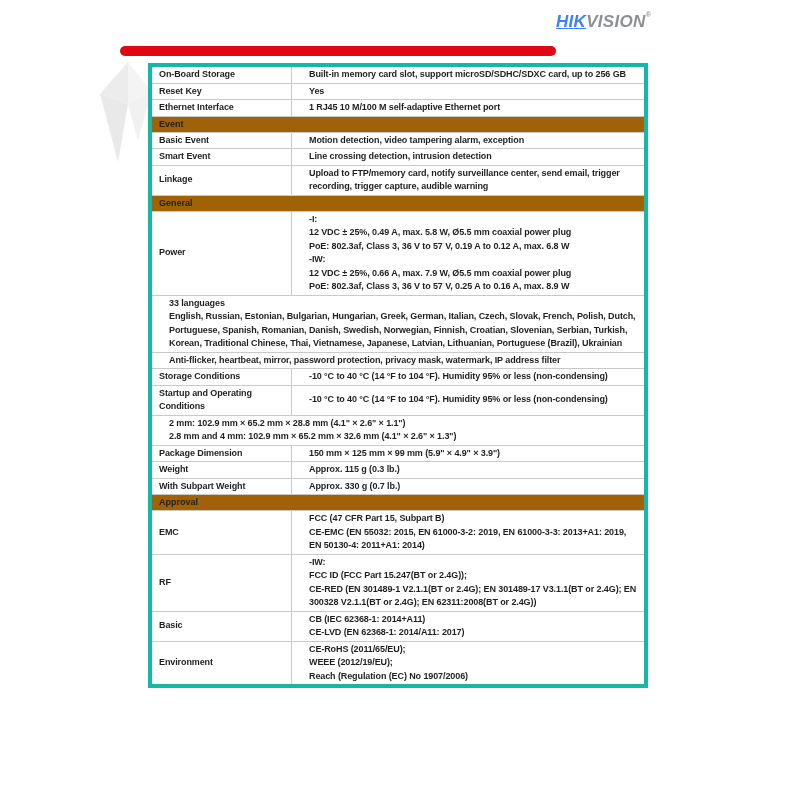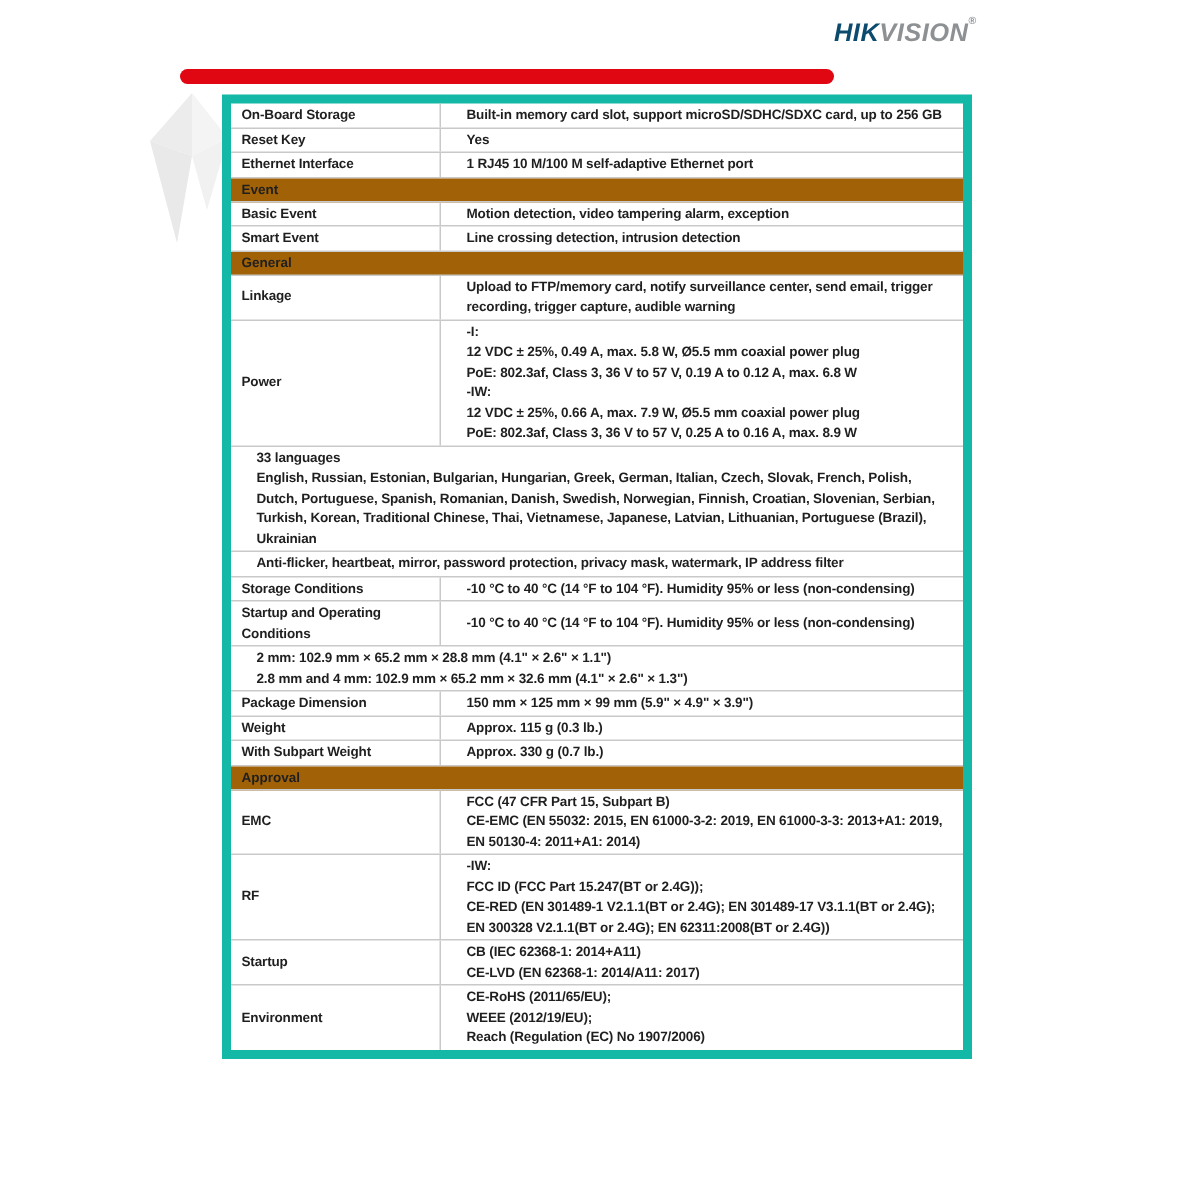--- a/index.html
+++ b/index.html
@@ -8,35 +8,35 @@
     background: #ffffff;
     position: relative;
     font-family: "Liberation Sans", sans-serif;
     overflow: hidden;
   }
   .logo {
     position: absolute; left: 556px; top: 12px;
     font-style: italic; font-weight: bold; font-size: 17px;
     letter-spacing: 0.3px; white-space: nowrap;
   }
-  .logo .hik { color: #0c4a6e; }
+  .logo .hik { color: #3b82f6; text-decoration: underline; }
   .logo .vision { color: #8e9193; }
   .logo .reg {
     font-size: 7px; color: #8e9193; font-style: normal;
     vertical-align: top; position: relative; top: -1px;
   }
   .red-bar {
     position: absolute; left: 120px; top: 46px;
     width: 436px; height: 10px;
     background: #e00713; border-radius: 5px;
   }
   .watermark { position: absolute; left: 97px; top: 60px; }
   .spec-table {
     position: absolute; left: 148px; top: 63px; width: 500px;
-    border: 6px solid #14b8a6;
+    border: 4px solid #14b8a6;
     box-sizing: border-box;
     background: #fff;
   }
   .row { display: flex; border-bottom: 1px solid #c9c9c9; }
   .row:last-child { border-bottom: none; }
   .section-row {
     background: #a16207;
     padding: 1px 7px; min-height: 13px;
     align-items: center;
     font-weight: bold; font-size: 9px; color: #1f1f1f;
@@ -108,30 +108,30 @@
       </div>
     </div>
     <div class="row data-row">
       <div class="cell label-cell">
         <span>Smart Event</span>
       </div>
       <div class="cell value-cell">
         <span>Line crossing detection, intrusion detection</span>
       </div>
     </div>
+    <div class="row data-row">
+      <div class="cell label-cell">
+        <span>Linkage</span>
+      </div>
+      <div class="cell value-cell">
+        <span>Upload to FTP/memory card, notify surveillance center, send email, trigger recording, trigger capture, audible warning</span>
+      </div>
+    </div>
     <div class="row section-row">
       <span>General</span>
-    </div>
-    <div class="row data-row">
-      <div class="cell label-cell">
-        <span>Linkage</span>
-      </div>
-      <div class="cell value-cell">
-        <span>Upload to FTP/memory card, notify surveillance center, send email, trigger recording, trigger capture, audible warning</span>
-      </div>
     </div>
     <div class="row data-row">
       <div class="cell label-cell">
         <span>Power</span>
       </div>
       <div class="cell value-cell">
         <span>-I:
 12 VDC ± 25%, 0.49 A, max. 5.8 W, Ø5.5 mm coaxial power plug
 PoE: 802.3af, Class 3, 36 V to 57 V, 0.19 A to 0.12 A, max. 6.8 W
 -IW:
@@ -213,21 +213,21 @@
         <span>RF</span>
       </div>
       <div class="cell value-cell">
         <span>-IW:
 FCC ID (FCC Part 15.247(BT or 2.4G));
 CE-RED (EN 301489-1 V2.1.1(BT or 2.4G); EN 301489-17 V3.1.1(BT or 2.4G); EN 300328 V2.1.1(BT or 2.4G); EN 62311:2008(BT or 2.4G))</span>
       </div>
     </div>
     <div class="row data-row">
       <div class="cell label-cell">
-        <span>Startup</span>
+        <span>Basic</span>
       </div>
       <div class="cell value-cell">
         <span>CB (IEC 62368-1: 2014+A11)
 CE-LVD (EN 62368-1: 2014/A11: 2017)</span>
       </div>
     </div>
     <div class="row data-row">
       <div class="cell label-cell">
         <span>Environment</span>
       </div>

